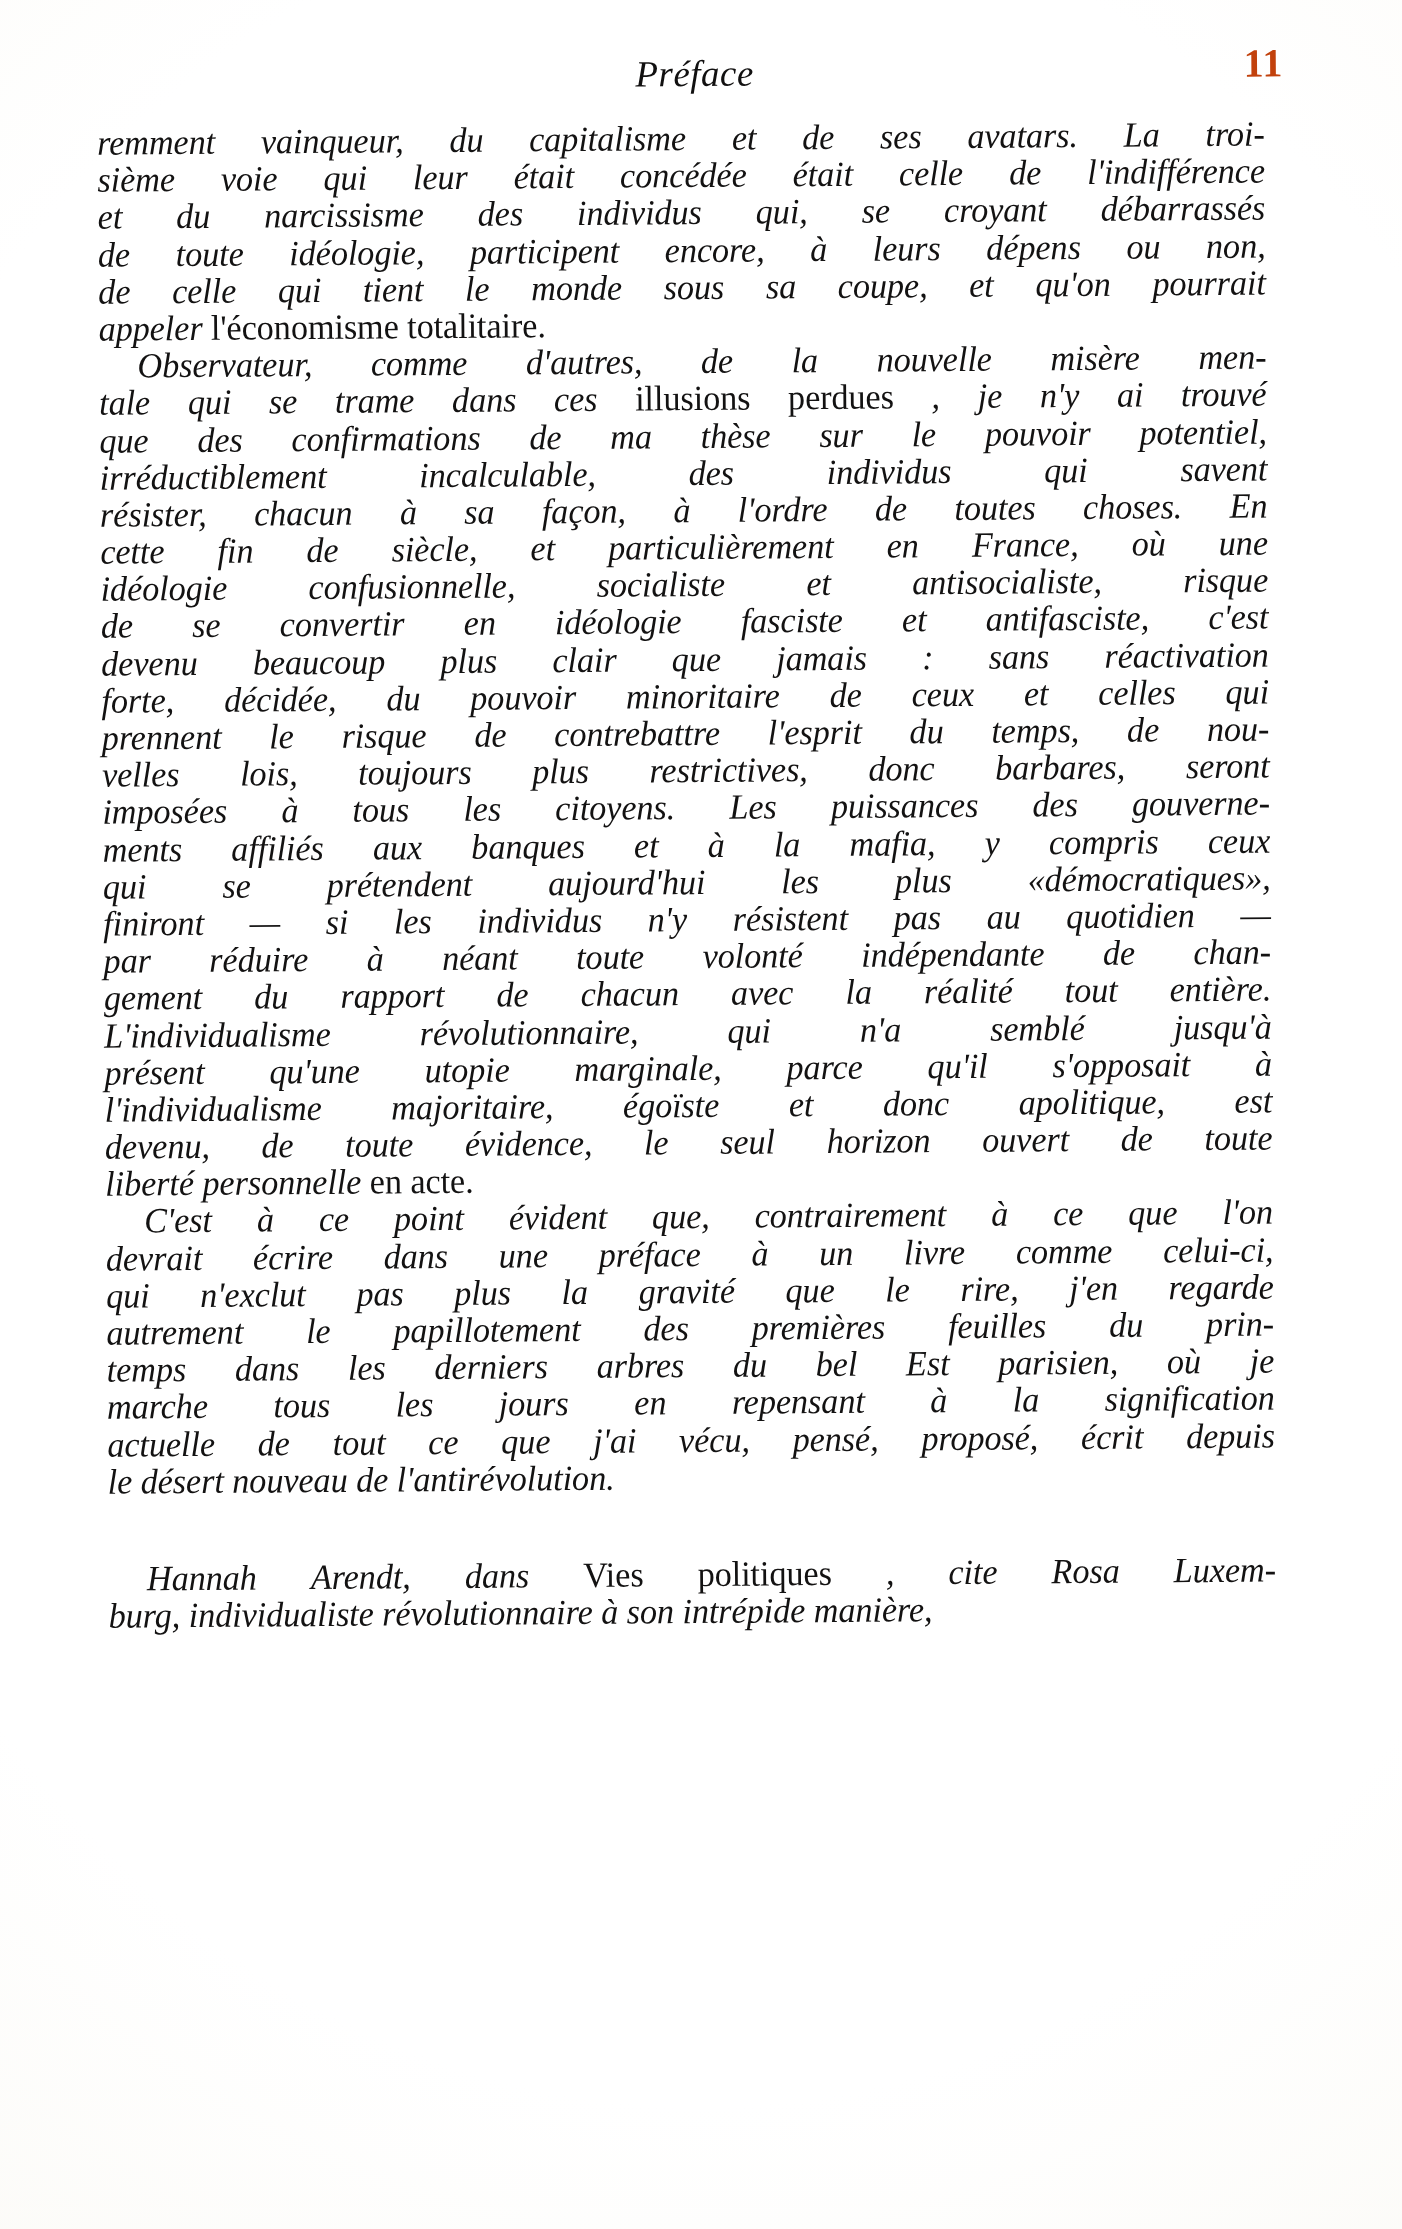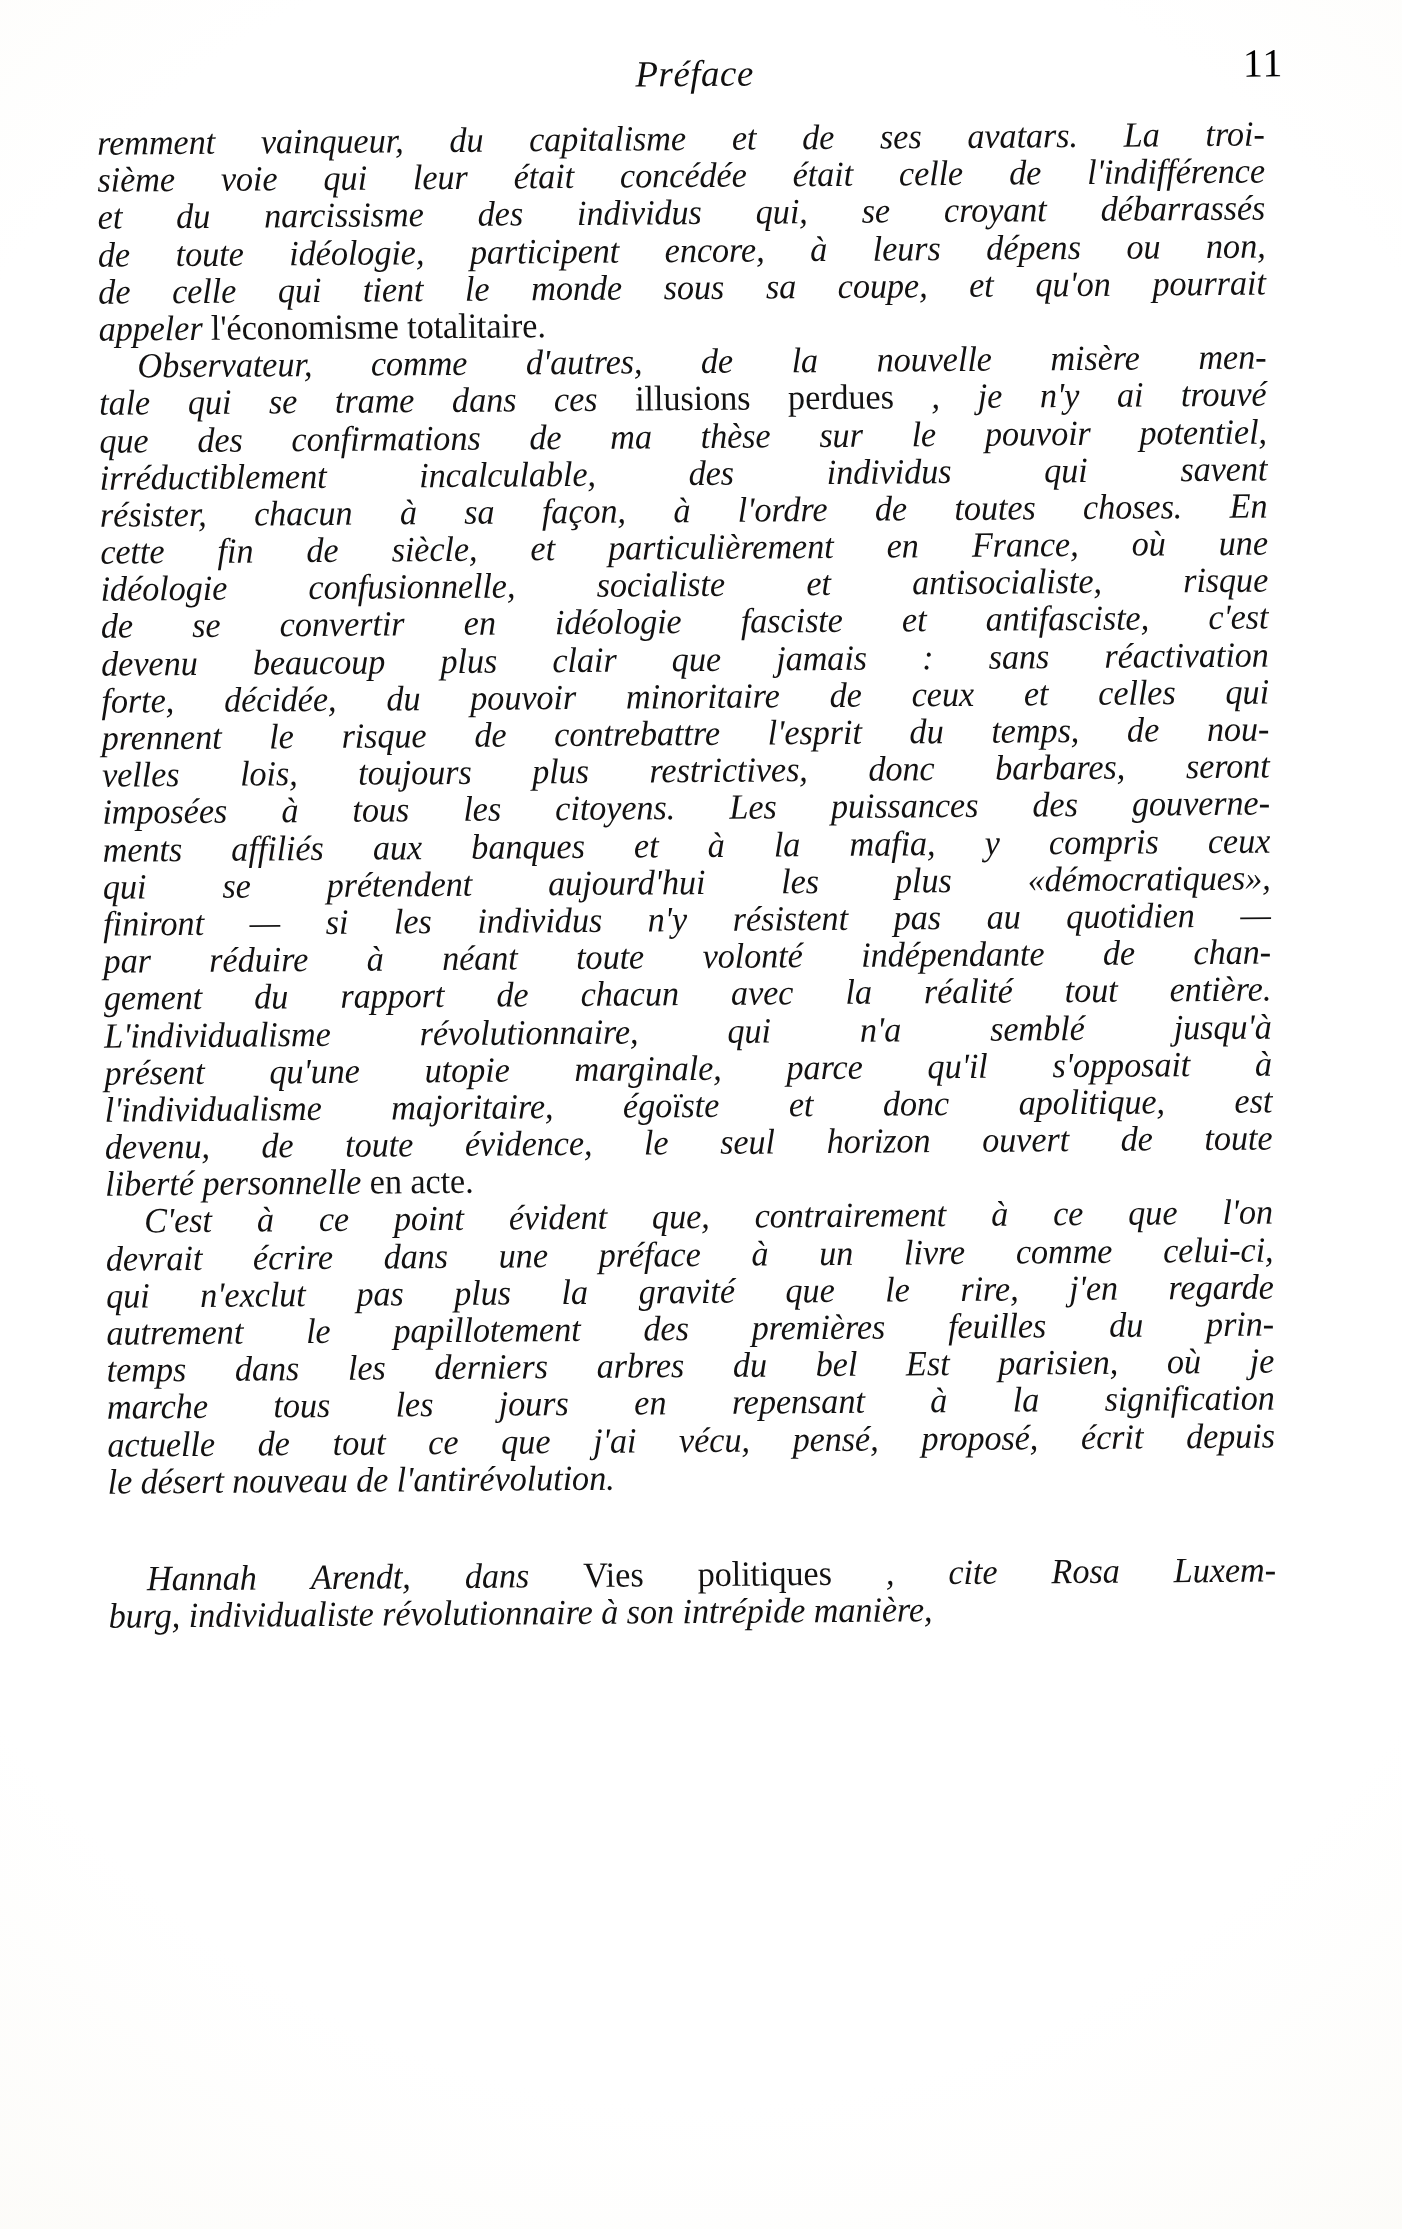--- a/index.html
+++ b/index.html
@@ -46,22 +46,22 @@
     font-size: 37px;
     color: #111010;
     letter-spacing: 0.5px;
   }
 
   .folio {
     position: absolute;
     right: 112px;
     top: 44px;
     font-size: 40px;
-    font-weight: normal;
-    color: #000000;
+    font-weight: bold;
+    color: #c2410c;
     letter-spacing: 1px;
   }
 
   .textblock {
     position: absolute;
     left: 103px;
     top: 120px;
     width: 1210px;
   }
 

